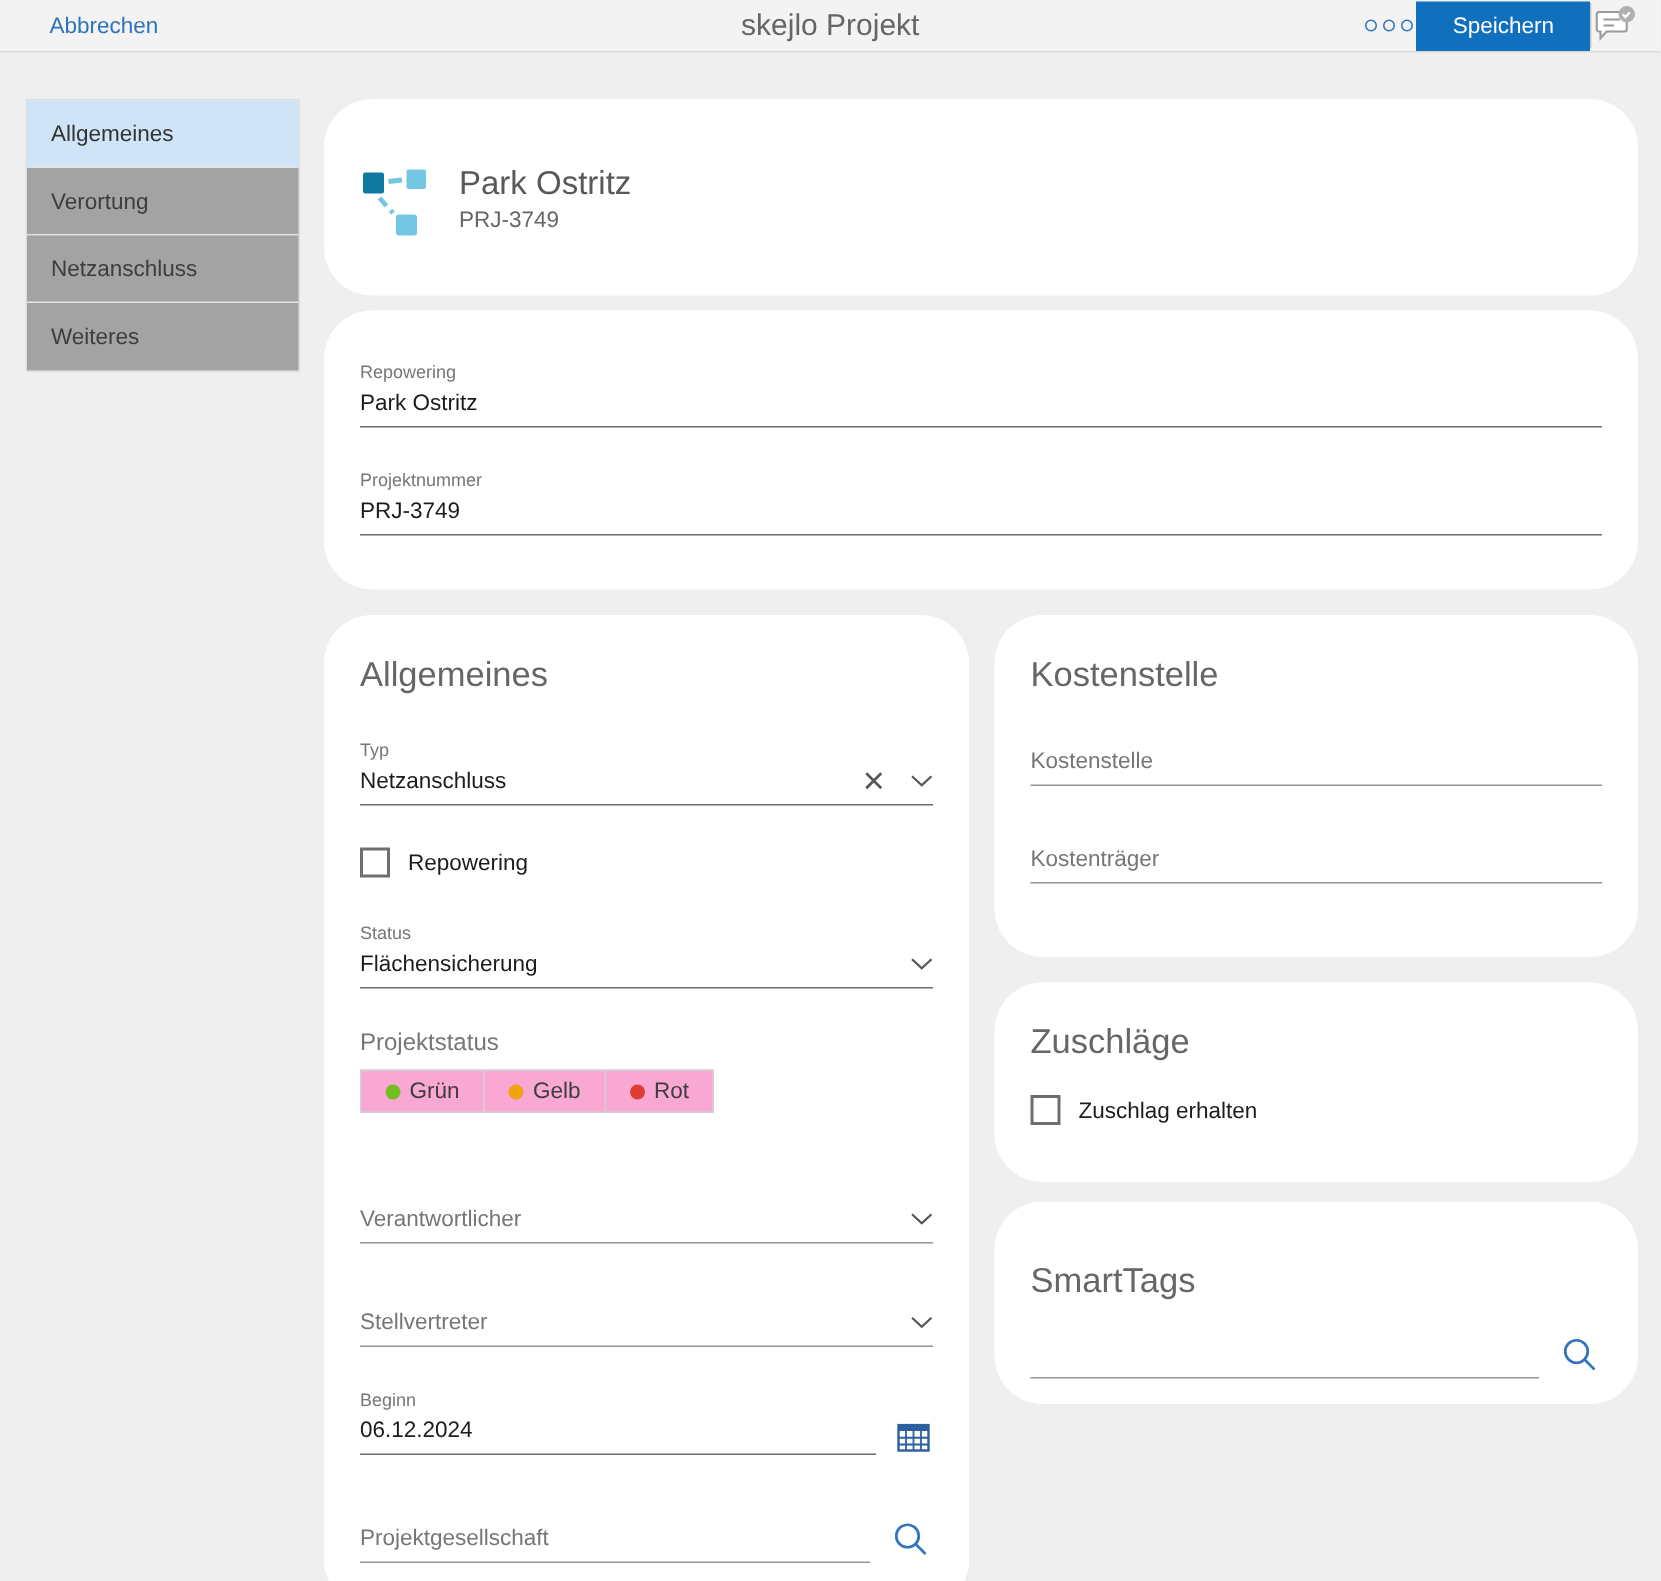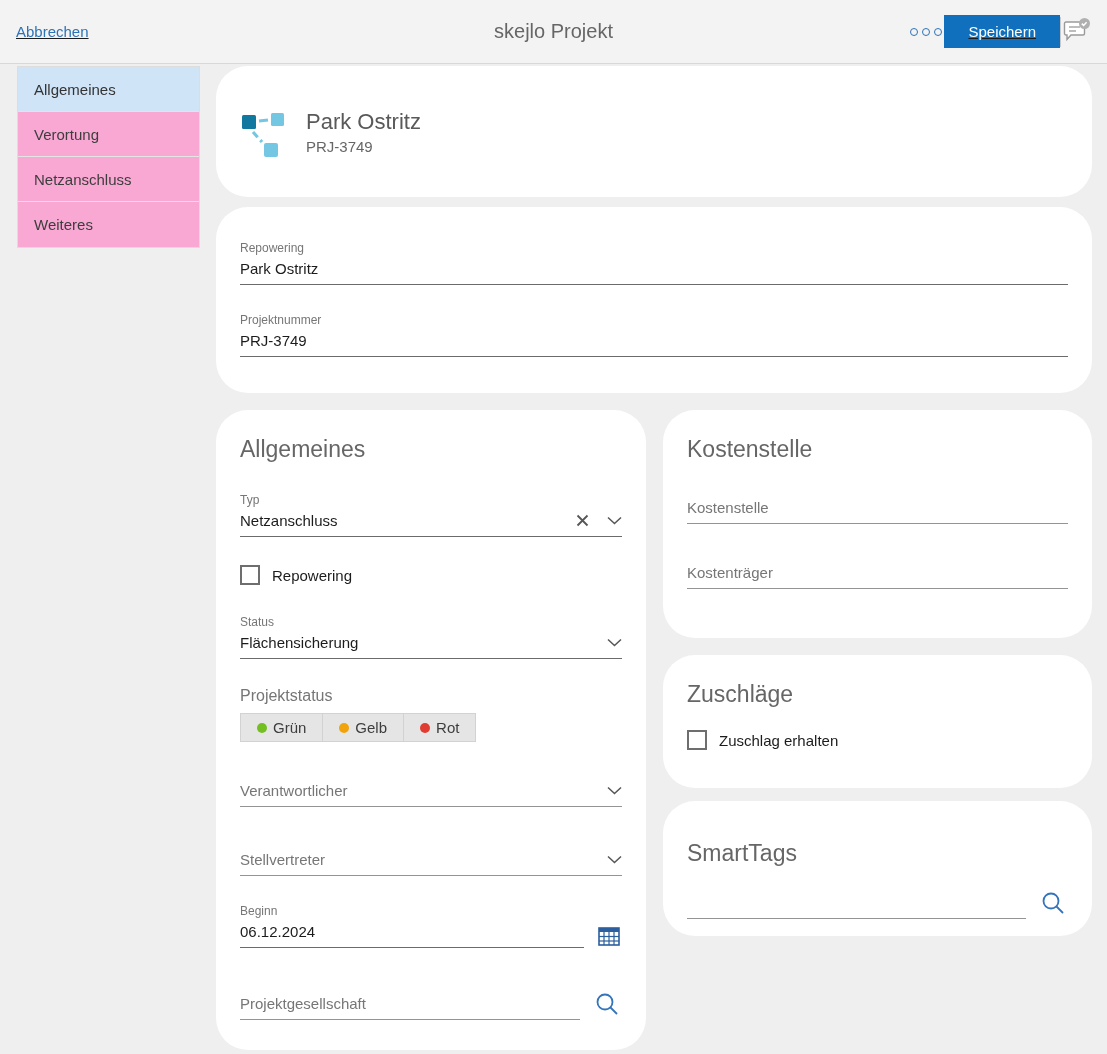--- a/index.html
+++ b/index.html
@@ -7,23 +7,23 @@
   body {
     font-family:"Liberation Sans", sans-serif;
     background:#efefef;
     position:relative;
     overflow:hidden;
     color:#1c1c1c;
   }
 
   
   .topbar {
-    position:absolute; top:0; left:0; width:1107px; height:64px;
+    position:absolute; top:0; left:0; width:1107px; height:35px;
     background:#f3f3f3; border-bottom:1px solid #d8d8d8;
-    display:flex; align-items:center; padding:0 14px 0 16px;text-decoration:underline;
+    display:flex; align-items:center; padding:0 14px 0 33px;
   }
   .cancel-link { color:#2d73b8; font-size:15px; cursor:pointer; }
   .topbar-title {
     position:absolute; left:0; right:0; text-align:center;
     font-size:20px; font-weight:300; color:#666; pointer-events:none;
   }
   .topbar-right { margin-left:auto; display:flex; align-items:center; gap:0; z-index:2; }
   .more-dots { display:flex; gap:4px; padding:6px 2px; cursor:pointer; }
   .more-dots i {
     width:8px; height:8px; border:1.5px solid #2d73b8; border-radius:50%; display:block;
@@ -37,21 +37,21 @@
   .comment-btn { padding:2px; cursor:pointer; line-height:0; }
 
   
   .sidebar {
     position:absolute; left:17px; top:66px; width:183px;
     background:#f6f6f6; border:1px solid #ddd;
   }
   .side-item {
     height:45px; display:flex; align-items:center; padding-left:16px;
     font-size:15px; color:#3d3d3d; border-bottom:1px solid #e4e4e4; cursor:pointer;
-    background:#f9a8d4;
+    background:#a3a3a3;
   }
   .side-item:last-child { border-bottom:none; }
   .side-item.selected { background:#cfe4f7; color:#333; }
 
   
   .main { position:absolute; left:216px; top:66px; width:876px; }
   .card { background:#fff;border-radius:32px; }
 
   
   .header-card { height:131px; display:flex; align-items:center; padding:0 24px; margin-bottom:10px; }
@@ -94,38 +94,38 @@
   .checkbox {
     width:20px; height:20px; border:2px solid #6e6e6e; background:#fff; flex:none;
   }
   .check-label { font-size:15px; color:#1c1c1c; }
 
   
   .seg-label { font-size:16px; color:#767676; margin-bottom:8px; }
   .seg { display:flex; }
   .seg-btn {
     display:flex; align-items:center; justify-content:center; gap:6px;
-    height:29px; background:#e5e5e5; border:1px solid #d2d2d2; border-left:none;
+    height:29px; background:#f9a8d4; border:1px solid #d2d2d2; border-left:none;
     font-size:15px; color:#3d3d3d; cursor:pointer; padding:0 16px;
   }
   .seg-btn:first-child { border-left:1px solid #d2d2d2; }
   .dot { width:10px; height:10px; border-radius:50%; display:inline-block; flex:none; }
   .dot-green { background:#73bf21; }
   .dot-yellow { background:#f0a30a; }
   .dot-red { background:#e03c32; }
 
   
   .card-kosten { padding:26px 24px 12px 24px; height:228px; margin-bottom:17px; }
   .card-kosten .section-h { margin-bottom:36px; }
   .card-zuschlag { padding:26px 24px; height:133px; margin-bottom:13px; }
   .card-zuschlag .section-h { margin-bottom:22px; }
   .card-smarttags { padding:39px 24px; height:135px; }
   .card-smarttags .section-h { margin-bottom:24px; }
 
-  .mt40 { margin-top:40px; }
+  .mt40 { margin-top:62px; }
   .mt44 { margin-top:44px; }
   .mt28 { margin-top:28px; }
   .mb0 { margin-bottom:0; }
 </style>
 </head>
 <body>
 
 <div class="topbar">
   <span class="cancel-link">Abbrechen</span>
   <div class="topbar-title">skejlo Projekt</div>

